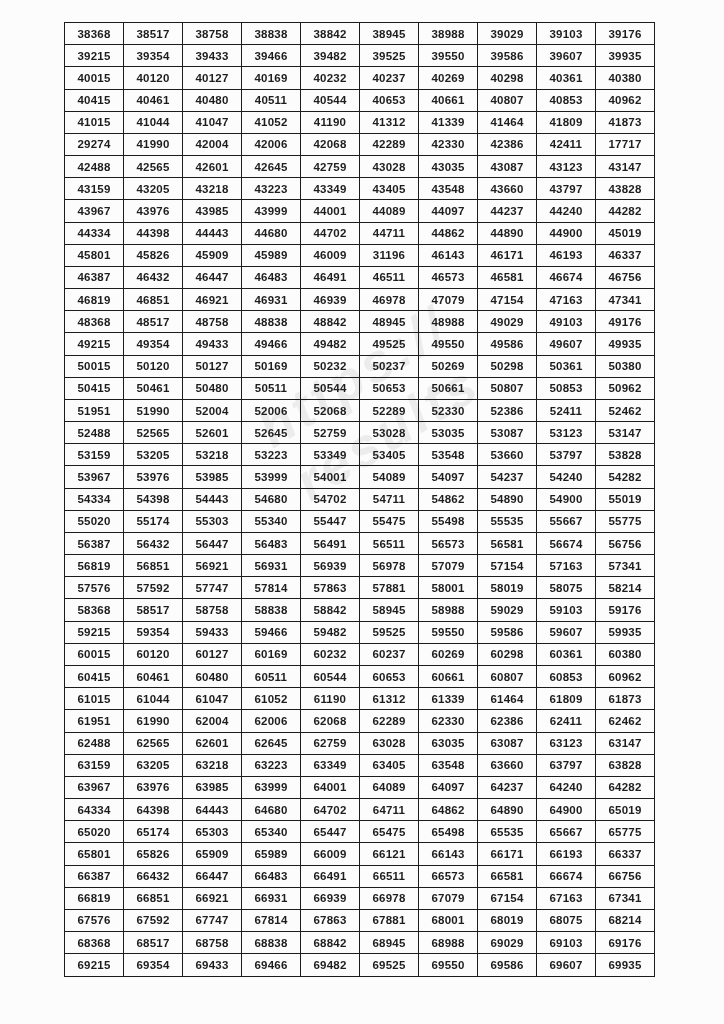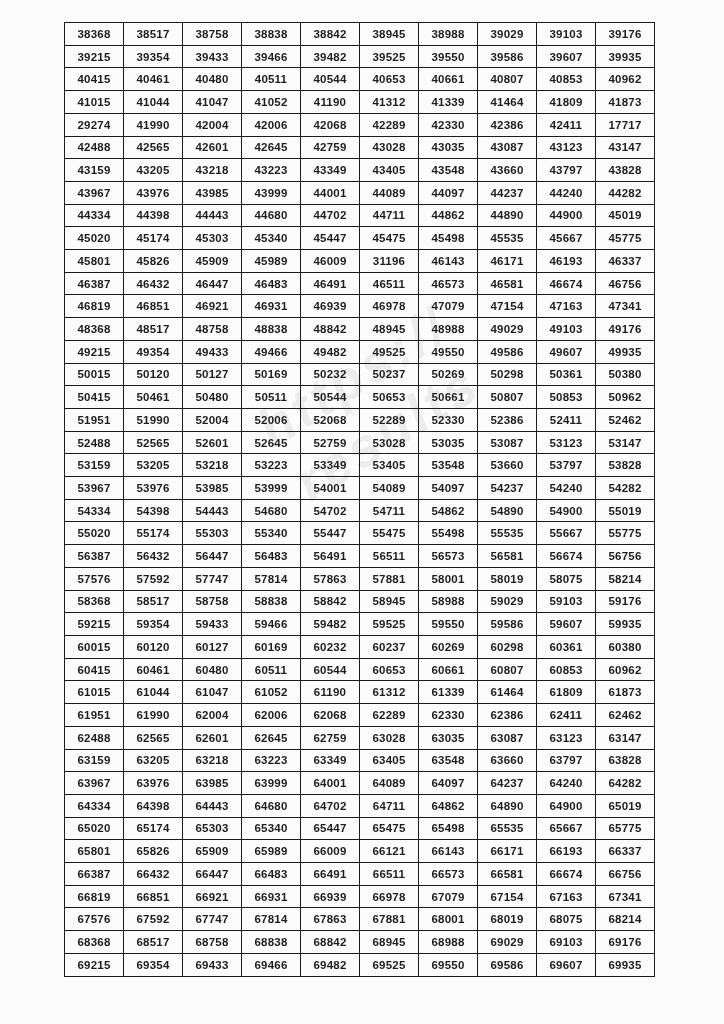--- a/index.html
+++ b/index.html
@@ -82,20 +82,32 @@
           <td>39433</td>
           <td>39466</td>
           <td>39482</td>
           <td>39525</td>
           <td>39550</td>
           <td>39586</td>
           <td>39607</td>
           <td>39935</td>
         </tr>
         <tr>
+          <td>40015</td>
+          <td>40120</td>
+          <td>40127</td>
+          <td>40169</td>
+          <td>40232</td>
+          <td>40237</td>
+          <td>40269</td>
+          <td>40298</td>
+          <td>40361</td>
+          <td>40380</td>
+        </tr>
+        <tr>
           <td>40415</td>
           <td>40461</td>
           <td>40480</td>
           <td>40511</td>
           <td>40544</td>
           <td>40653</td>
           <td>40661</td>
           <td>40807</td>
           <td>40853</td>
           <td>40962</td>
@@ -166,32 +178,20 @@
           <td>44443</td>
           <td>44680</td>
           <td>44702</td>
           <td>44711</td>
           <td>44862</td>
           <td>44890</td>
           <td>44900</td>
           <td>45019</td>
         </tr>
         <tr>
-          <td>45020</td>
-          <td>45174</td>
-          <td>45303</td>
-          <td>45340</td>
-          <td>45447</td>
-          <td>45475</td>
-          <td>45498</td>
-          <td>45535</td>
-          <td>45667</td>
-          <td>45775</td>
-        </tr>
-        <tr>
           <td>45801</td>
           <td>45826</td>
           <td>45909</td>
           <td>45989</td>
           <td>46009</td>
           <td>31196</td>
           <td>46143</td>
           <td>46171</td>
           <td>46193</td>
           <td>46337</td>
@@ -346,20 +346,32 @@
           <td>56447</td>
           <td>56483</td>
           <td>56491</td>
           <td>56511</td>
           <td>56573</td>
           <td>56581</td>
           <td>56674</td>
           <td>56756</td>
         </tr>
         <tr>
+          <td>56819</td>
+          <td>56851</td>
+          <td>56921</td>
+          <td>56931</td>
+          <td>56939</td>
+          <td>56978</td>
+          <td>57079</td>
+          <td>57154</td>
+          <td>57163</td>
+          <td>57341</td>
+        </tr>
+        <tr>
           <td>57576</td>
           <td>57592</td>
           <td>57747</td>
           <td>57814</td>
           <td>57863</td>
           <td>57881</td>
           <td>58001</td>
           <td>58019</td>
           <td>58075</td>
           <td>58214</td>

